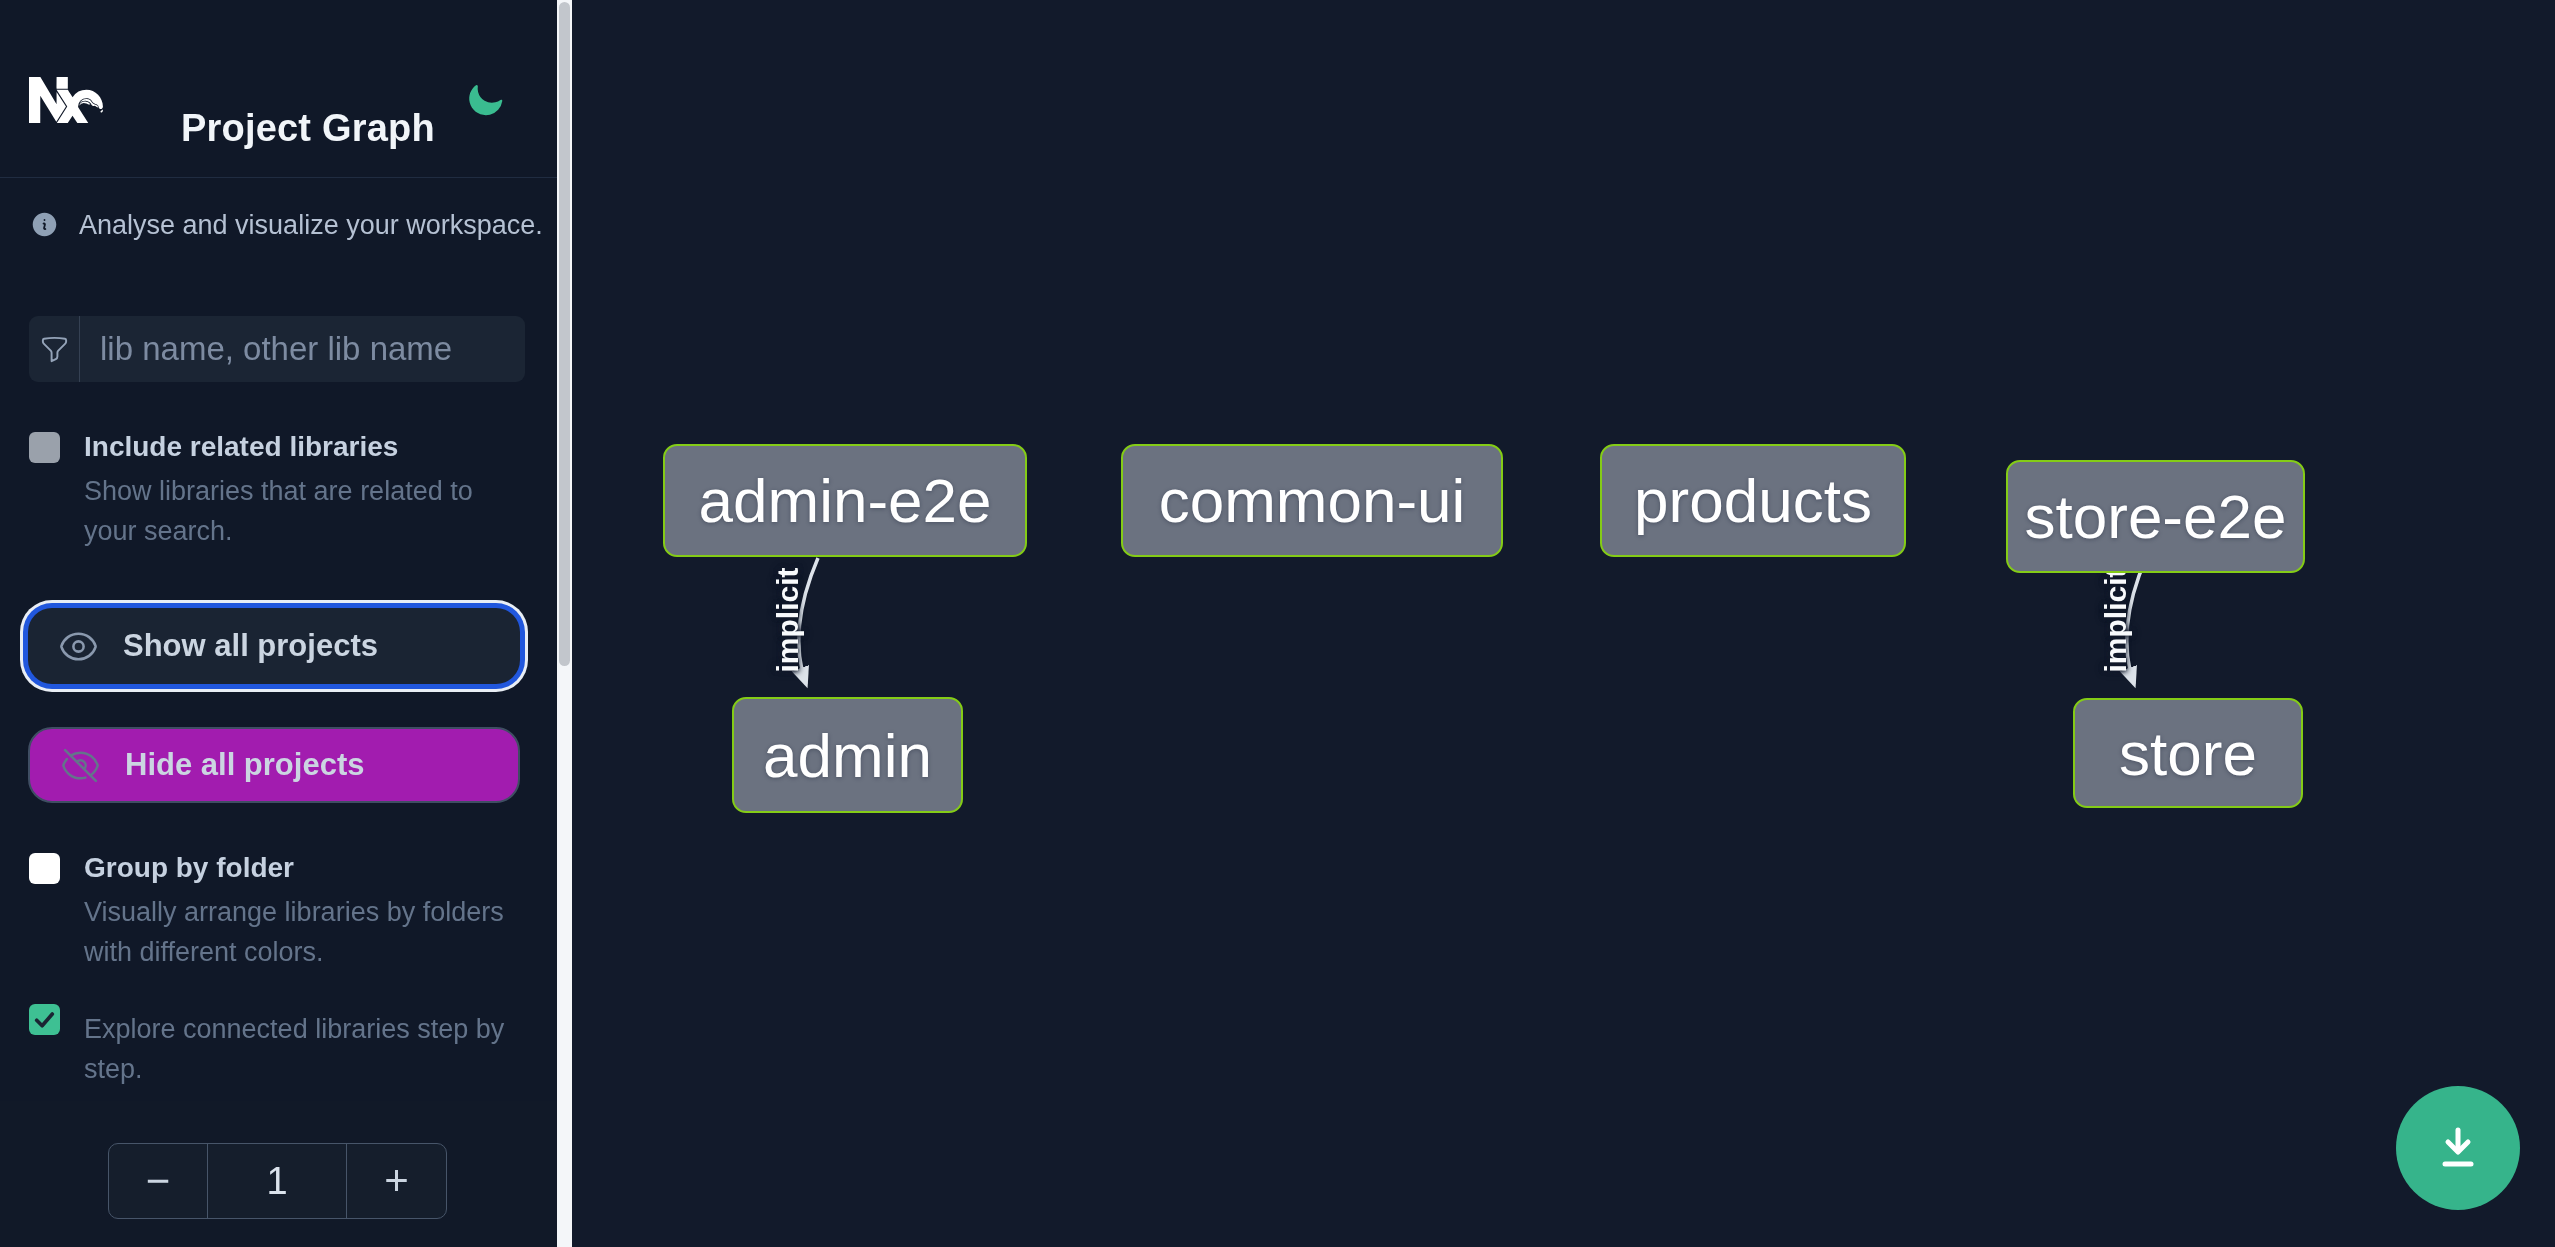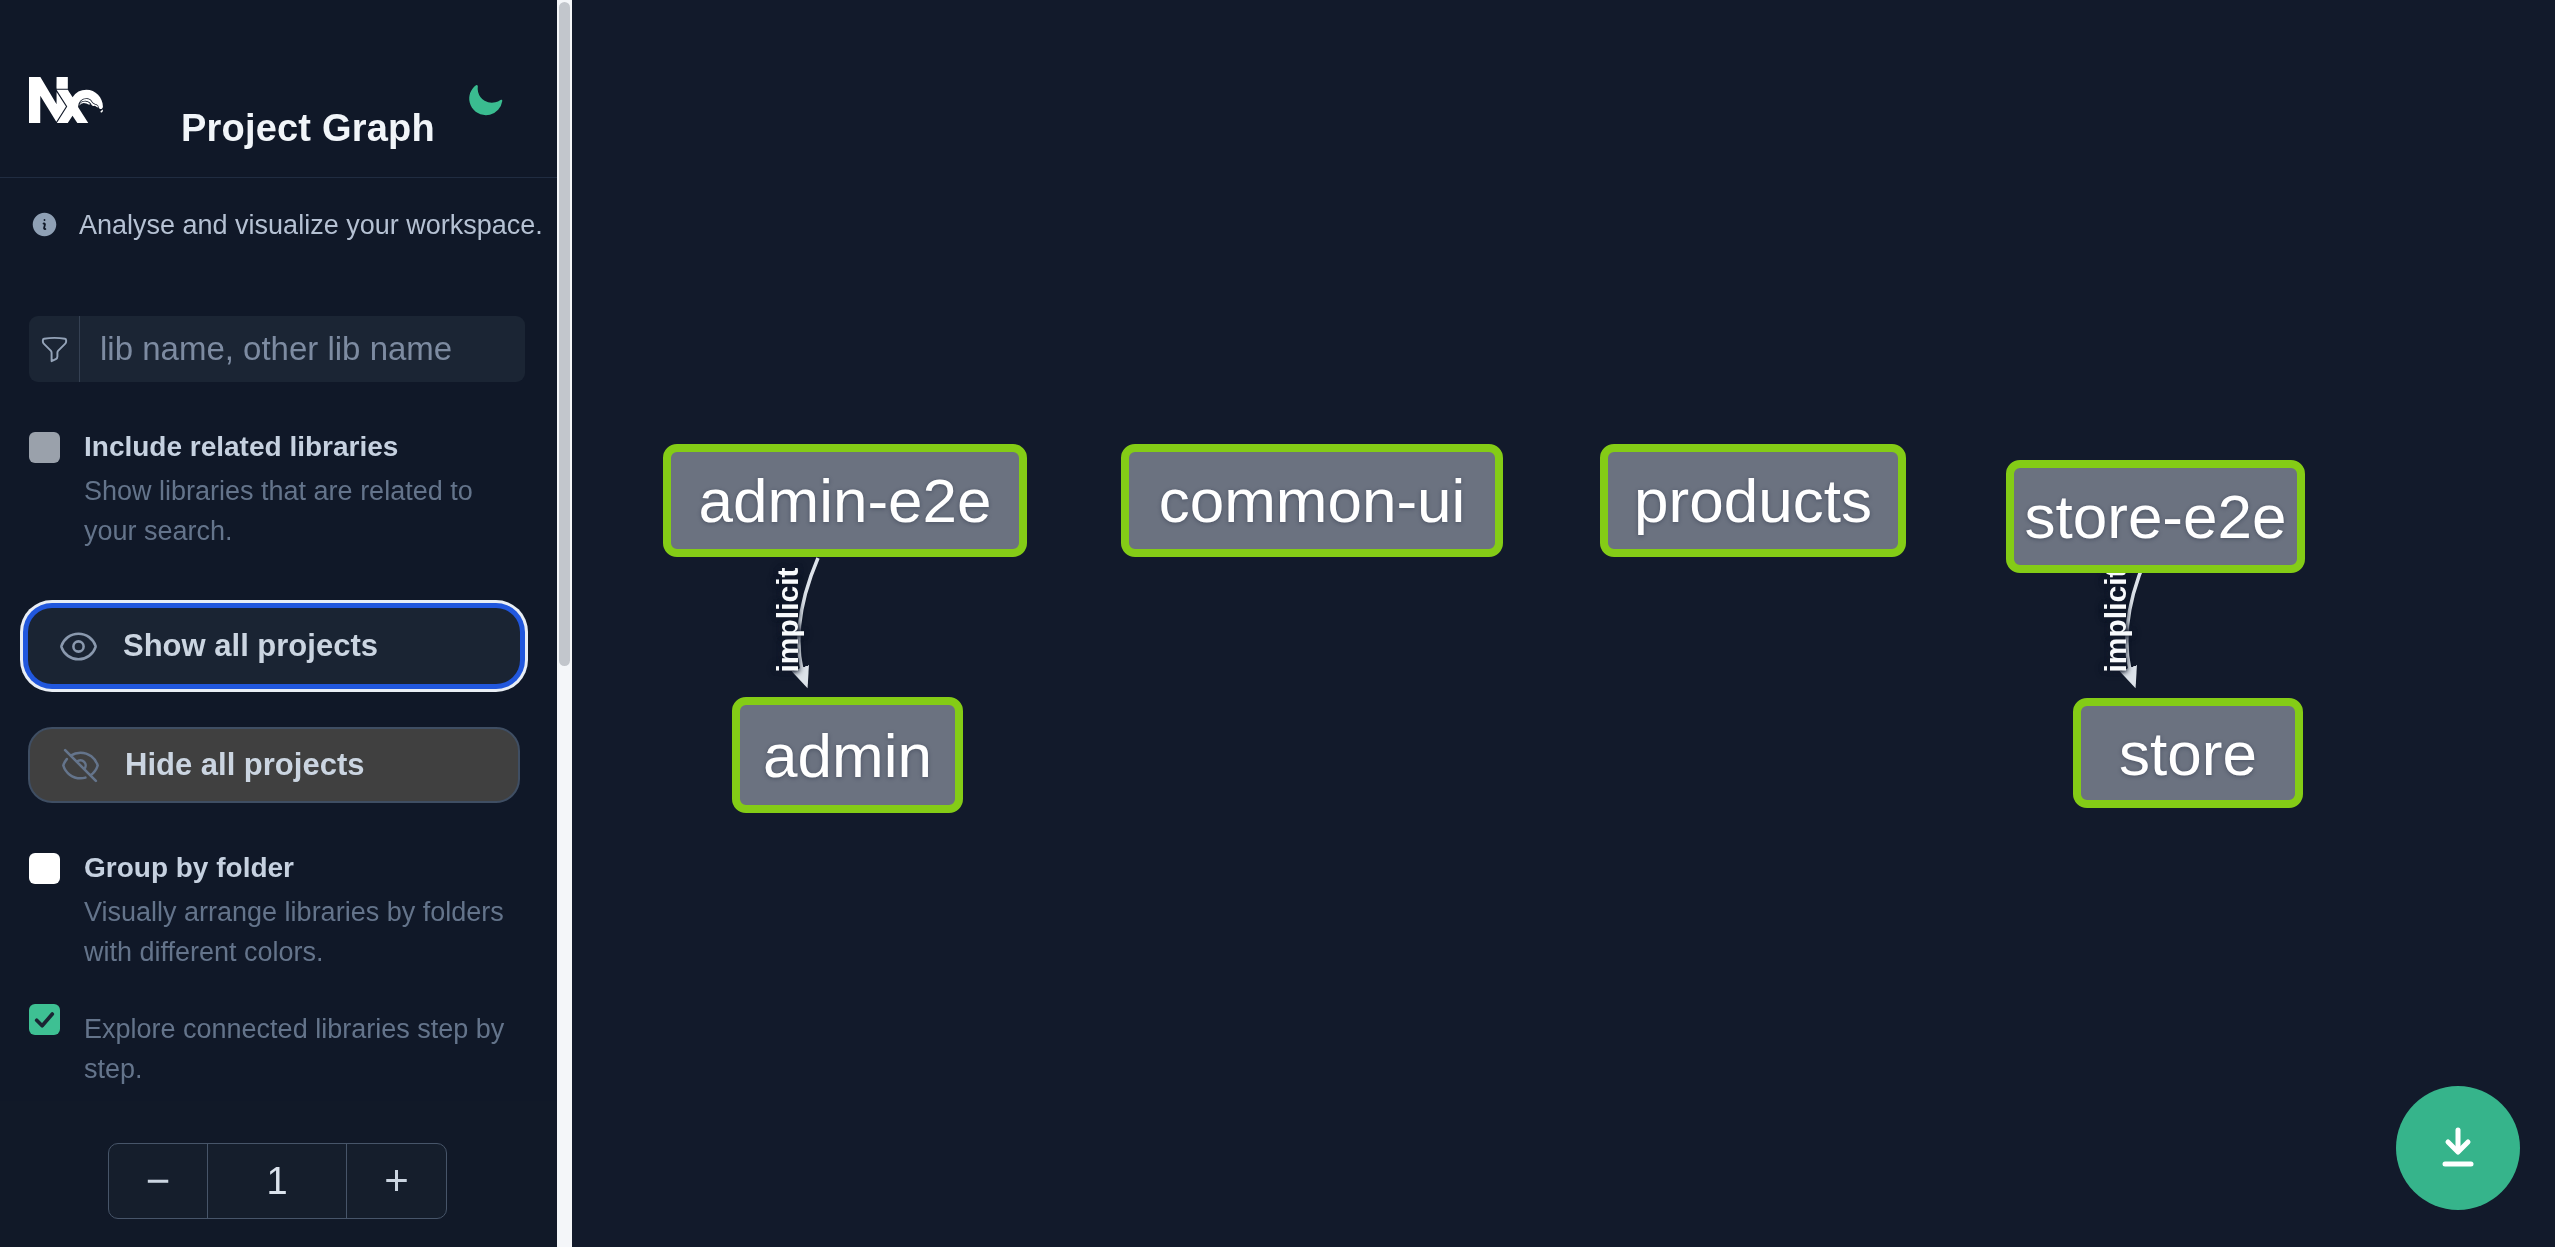--- a/index.html
+++ b/index.html
@@ -33,36 +33,36 @@
   .opt-label{display:block;margin-left:55px;font-size:28px;font-weight:600;color:#c6d1e0;line-height:34px;}
   .opt-desc{display:block;margin-left:55px;margin-top:7px;width:442px;font-size:27px;line-height:40px;color:#64748b;}
   #opt-related{top:430px;}
   #opt-folder{top:851px;}
   #opt-proximity{top:1002px;}
 
   .sb-btn{position:absolute;left:28px;width:492px;height:76px;border-radius:24px;display:flex;align-items:center;gap:24px;padding:0 0 0 30px;cursor:pointer;font-family:"Liberation Sans",sans-serif;}
   .sb-btn .lbl{font-size:31px;font-weight:600;color:#cbd5e1;}
   .sb-btn svg{width:41px;height:41px;flex:0 0 auto;}
   #btn-show{top:608px;background:#1a2433;border:none;box-shadow:0 0 0 5px #2157dd,0 0 0 8px #e9eef5;}
-  #btn-hide{top:727px;background:#404040;border:2px solid #3f4e63;align-items:center;}
+  #btn-hide{top:727px;background:#a21caf;border:2px solid #3f4e63;align-items:center;}
 
   .stepper{position:absolute;left:108px;top:1143px;width:337px;height:74px;border:1px solid #475569;border-radius:10px;background:#151e2c;display:flex;overflow:hidden;}
   .step-btn{background:transparent;border:none;color:#cbd5e1;font-size:42px;cursor:pointer;font-family:"Liberation Sans",sans-serif;line-height:1;}
   .step-dec{width:99px;border-right:1px solid #475569;}
   .step-inc{width:100px;border-left:1px solid #475569;}
   .step-val{flex:1;display:flex;align-items:center;justify-content:center;color:#dbe3ed;font-size:38px;}
 
   
   .scroll-track{position:absolute;left:557px;top:0;width:15px;height:1247px;background:#f4f6f9;}
   .scroll-thumb{position:absolute;left:2px;top:2px;width:11px;height:664px;background:#c2c6cc;border-radius:6px;}
 
   
   .canvas{position:absolute;left:572px;top:0;width:1983px;height:1247px;background:#121a2b;}
   .edges{position:absolute;left:0;top:0;width:1983px;height:1247px;}
-  .node{position:absolute;background:#6b7280;border:8px solid #84cc16;border-radius:14px;box-sizing:border-box;
+  .node{position:absolute;background:#6b7280;border:2px solid #84cc16;border-radius:14px;box-sizing:border-box;
         display:flex;align-items:center;justify-content:center;color:#ffffff;font-size:62px;cursor:pointer;
         text-shadow:0 1px 4px rgba(15,23,42,.35);}
   #node-admin-e2e{left:91px; top:444px;width:364px;height:113px;}
   #node-common-ui{left:549px;top:444px;width:382px;height:113px;}
   #node-products {left:1028px;top:444px;width:306px;height:113px;}
   #node-store-e2e{left:1434px;top:460px;width:299px;height:113px;}
   #node-admin    {left:160px; top:697px;width:231px;height:116px;}
   #node-store    {left:1501px;top:698px;width:230px;height:110px;}
 
   .edge-label{position:absolute;font-size:30px;font-weight:700;color:#f8fafc;white-space:nowrap;cursor:pointer;

